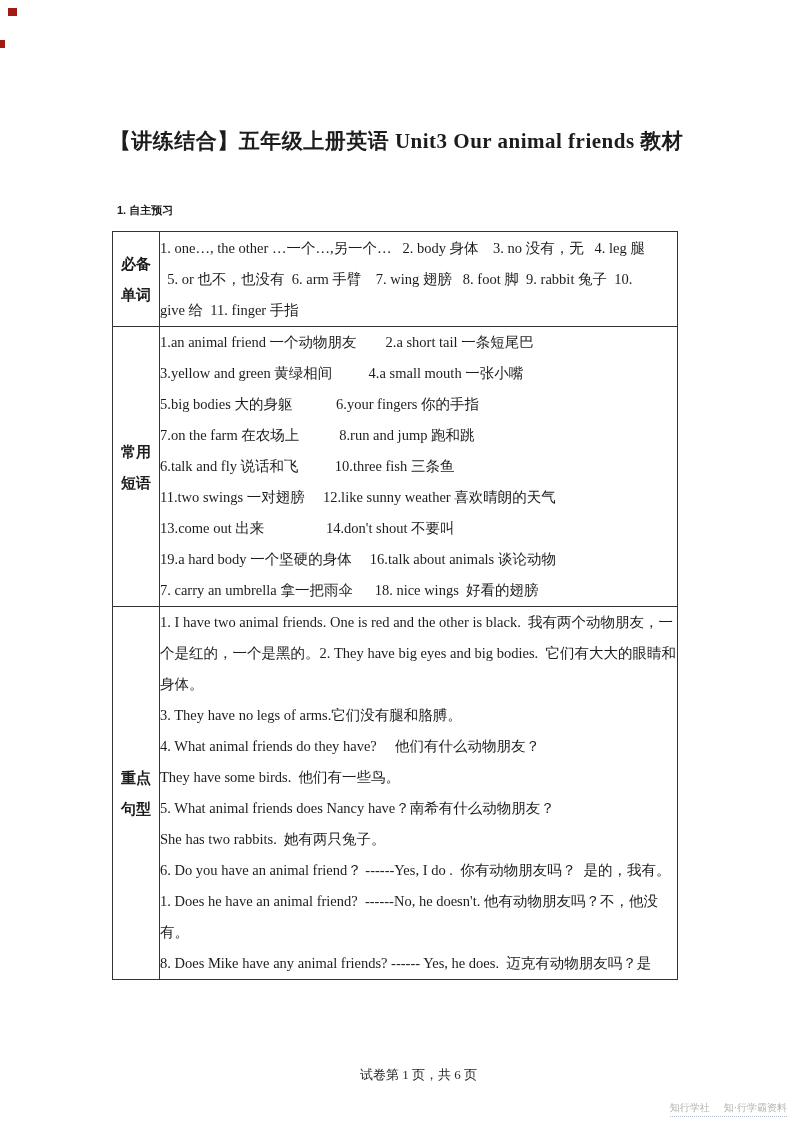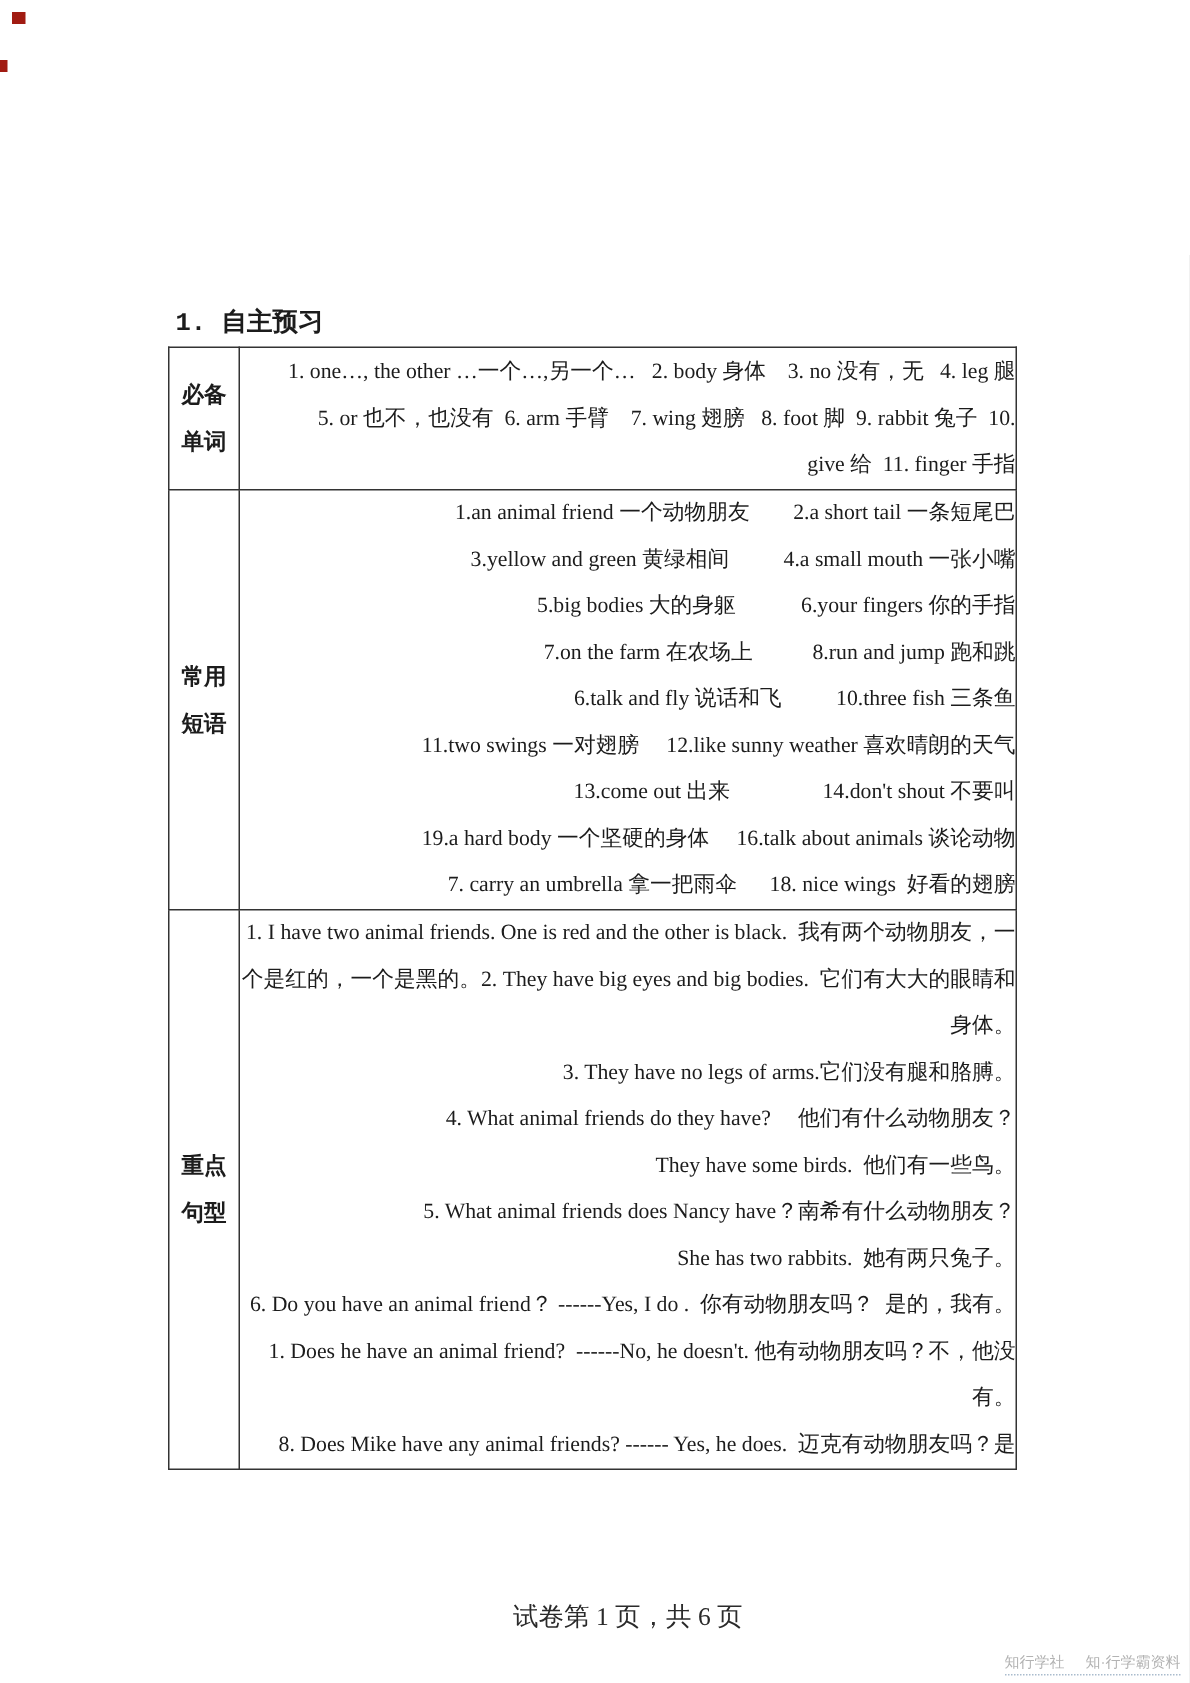--- a/index.html
+++ b/index.html
@@ -17,70 +17,71 @@
   .title{
     position:absolute;left:0;right:0;text-align:center;
     font-weight:bold;font-size:21px;line-height:26px;
     font-family:"Liberation Serif","DejaVu Serif",serif;
     letter-spacing:0.5px;
   }
   .title-1{top:128px;}
   .title-2{top:172px;}
   .section-heading{
     position:absolute;left:117px;top:203px;
-    font-family:Liberation Mono, monospace;
-    font-weight:bold;font-size:17px;
+    font-family:Liberation Sans, sans-serif;
+    font-weight:bold;font-size:11px;
   }
   table.doc-table{
     position:absolute;left:112px;top:231px;
     width:566px;
     border-collapse:collapse;
     table-layout:fixed;
   }
   table.doc-table td{
     border:1px solid #333;
     vertical-align:middle;
     padding:0;
   }
   td.hd{
     width:46px;
     text-align:center;
     font-family:"Liberation Sans","DejaVu Sans",sans-serif;
     font-weight:bold;font-size:15px;line-height:31px;margin-left:44px;
   }
-  td.ct{padding:6px 2px 4px 8px;text-align:right;}
+  td.ct{padding:6px 2px 4px 8px;}
   .ln{
     font-size:14.5px;line-height:31px;
     white-space:pre;
     overflow:hidden;
   }
   .row-words td.ct{height:94px;}
   .row-phrases td.ct{height:278px;}
   .row-sentences td.ct{height:372px;margin-left:42px;}
   .footer{
     position:absolute;left:0;right:0;top:1066px;
-    text-align:center;font-size:17px;color:#2a2a2a;margin-left:44px;
+    text-align:center;font-size:13px;color:#2a2a2a;margin-left:44px;
   }
   .watermark{
     position:absolute;right:6px;top:1101px;
     font-size:10px;color:#b3b3b3;
     font-family:"Liberation Sans","DejaVu Sans",sans-serif;
     border-bottom:1px dotted #aabccd;
     padding-bottom:1px;
   }
   .watermark span{margin-left:14px;}
 </style>
 </head>
 <body>
 
 <div class="page">
 
   <div class="red-mark mark1"></div>
   <div class="red-mark mark2"></div>
 
+  <div class="title title-1">【讲练结合】五年级上册英语 Unit3 Our animal friends 教材</div>
 
   <div class="section-heading">1. 自主预习</div>
 
   <table class="doc-table">
     <tbody>
         <tr class="row-words">
       <td class="hd">
         <div>必备</div>
         <div>单词</div>
       </td>

